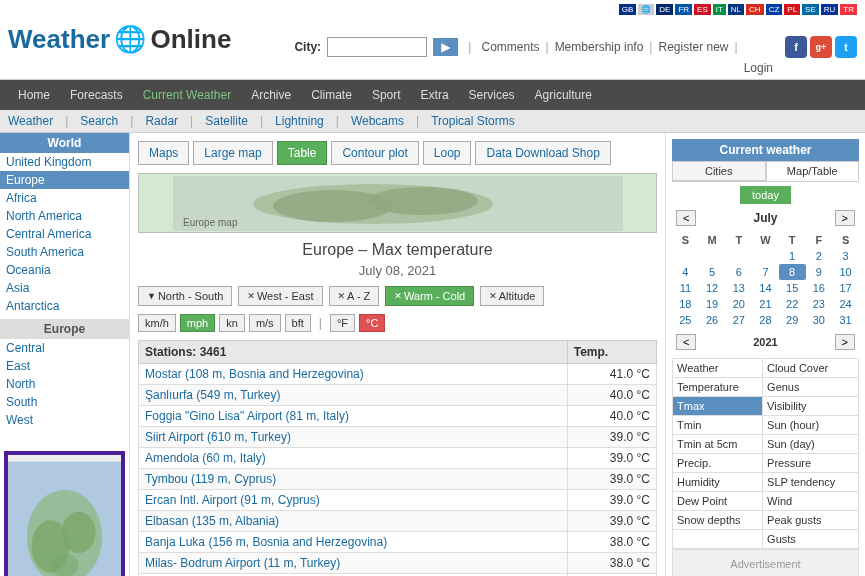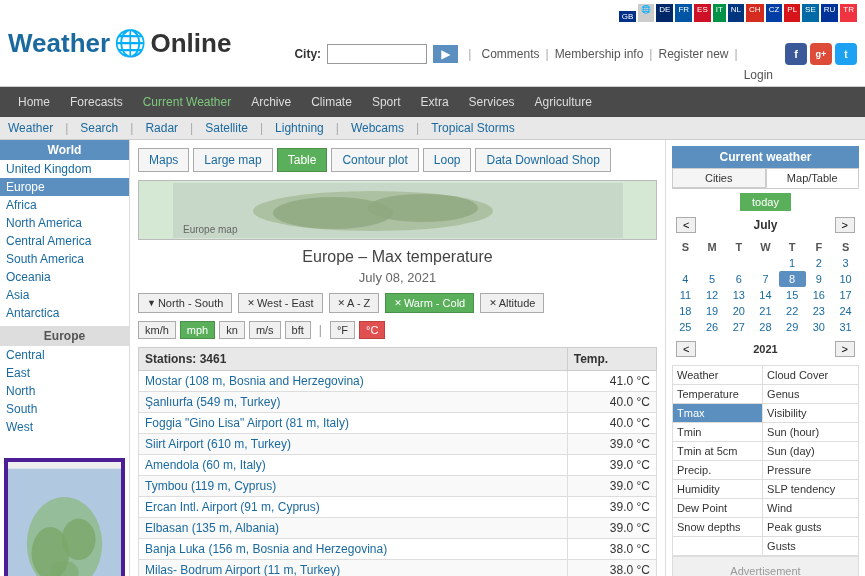--- a/index.html
+++ b/index.html
@@ -93,21 +93,21 @@
 <body>
 
 <div id="header">
   <div style="display:flex;align-items:center;gap:4px;">
     <span style="font-size:26px;font-weight:bold;color:#1a6aa0;">Weather</span>
     <span style="font-size:26px;font-weight:bold;color:#1a6aa0;">🌐</span>
     <span style="font-size:26px;font-weight:bold;color:#333;">Online</span>
   </div>
   <div style="display:flex;flex-direction:column;gap:4px;align-items:flex-end;">
     <div style="display:flex;gap:2px;">
-      <span style="background:#003087;color:#fff;font-size:8px;padding:1px 3px;margin-top:7px;">GB</span>
+      <span style="background:#003087;color:#fff;font-size:8px;padding:1px 3px;">GB</span>
       <span style="background:#ccc;font-size:8px;padding:1px 3px;">🌐</span>
       <span style="background:#002868;color:#fff;font-size:8px;padding:1px 3px;">DE</span>
       <span style="background:#0055a4;color:#fff;font-size:8px;padding:1px 3px;">FR</span>
       <span style="background:#ce1126;color:#fff;font-size:8px;padding:1px 3px;">ES</span>
       <span style="background:#009246;color:#fff;font-size:8px;padding:1px 3px;">IT</span>
       <span style="background:#003580;color:#fff;font-size:8px;padding:1px 3px;">NL</span>
       <span style="background:#d52b1e;color:#fff;font-size:8px;padding:1px 3px;">CH</span>
       <span style="background:#003DA5;color:#fff;font-size:8px;padding:1px 3px;">CZ</span>
       <span style="background:#d7141a;color:#fff;font-size:8px;padding:1px 3px;">PL</span>
       <span style="background:#006aa7;color:#fff;font-size:8px;padding:1px 3px;">SE</span>

